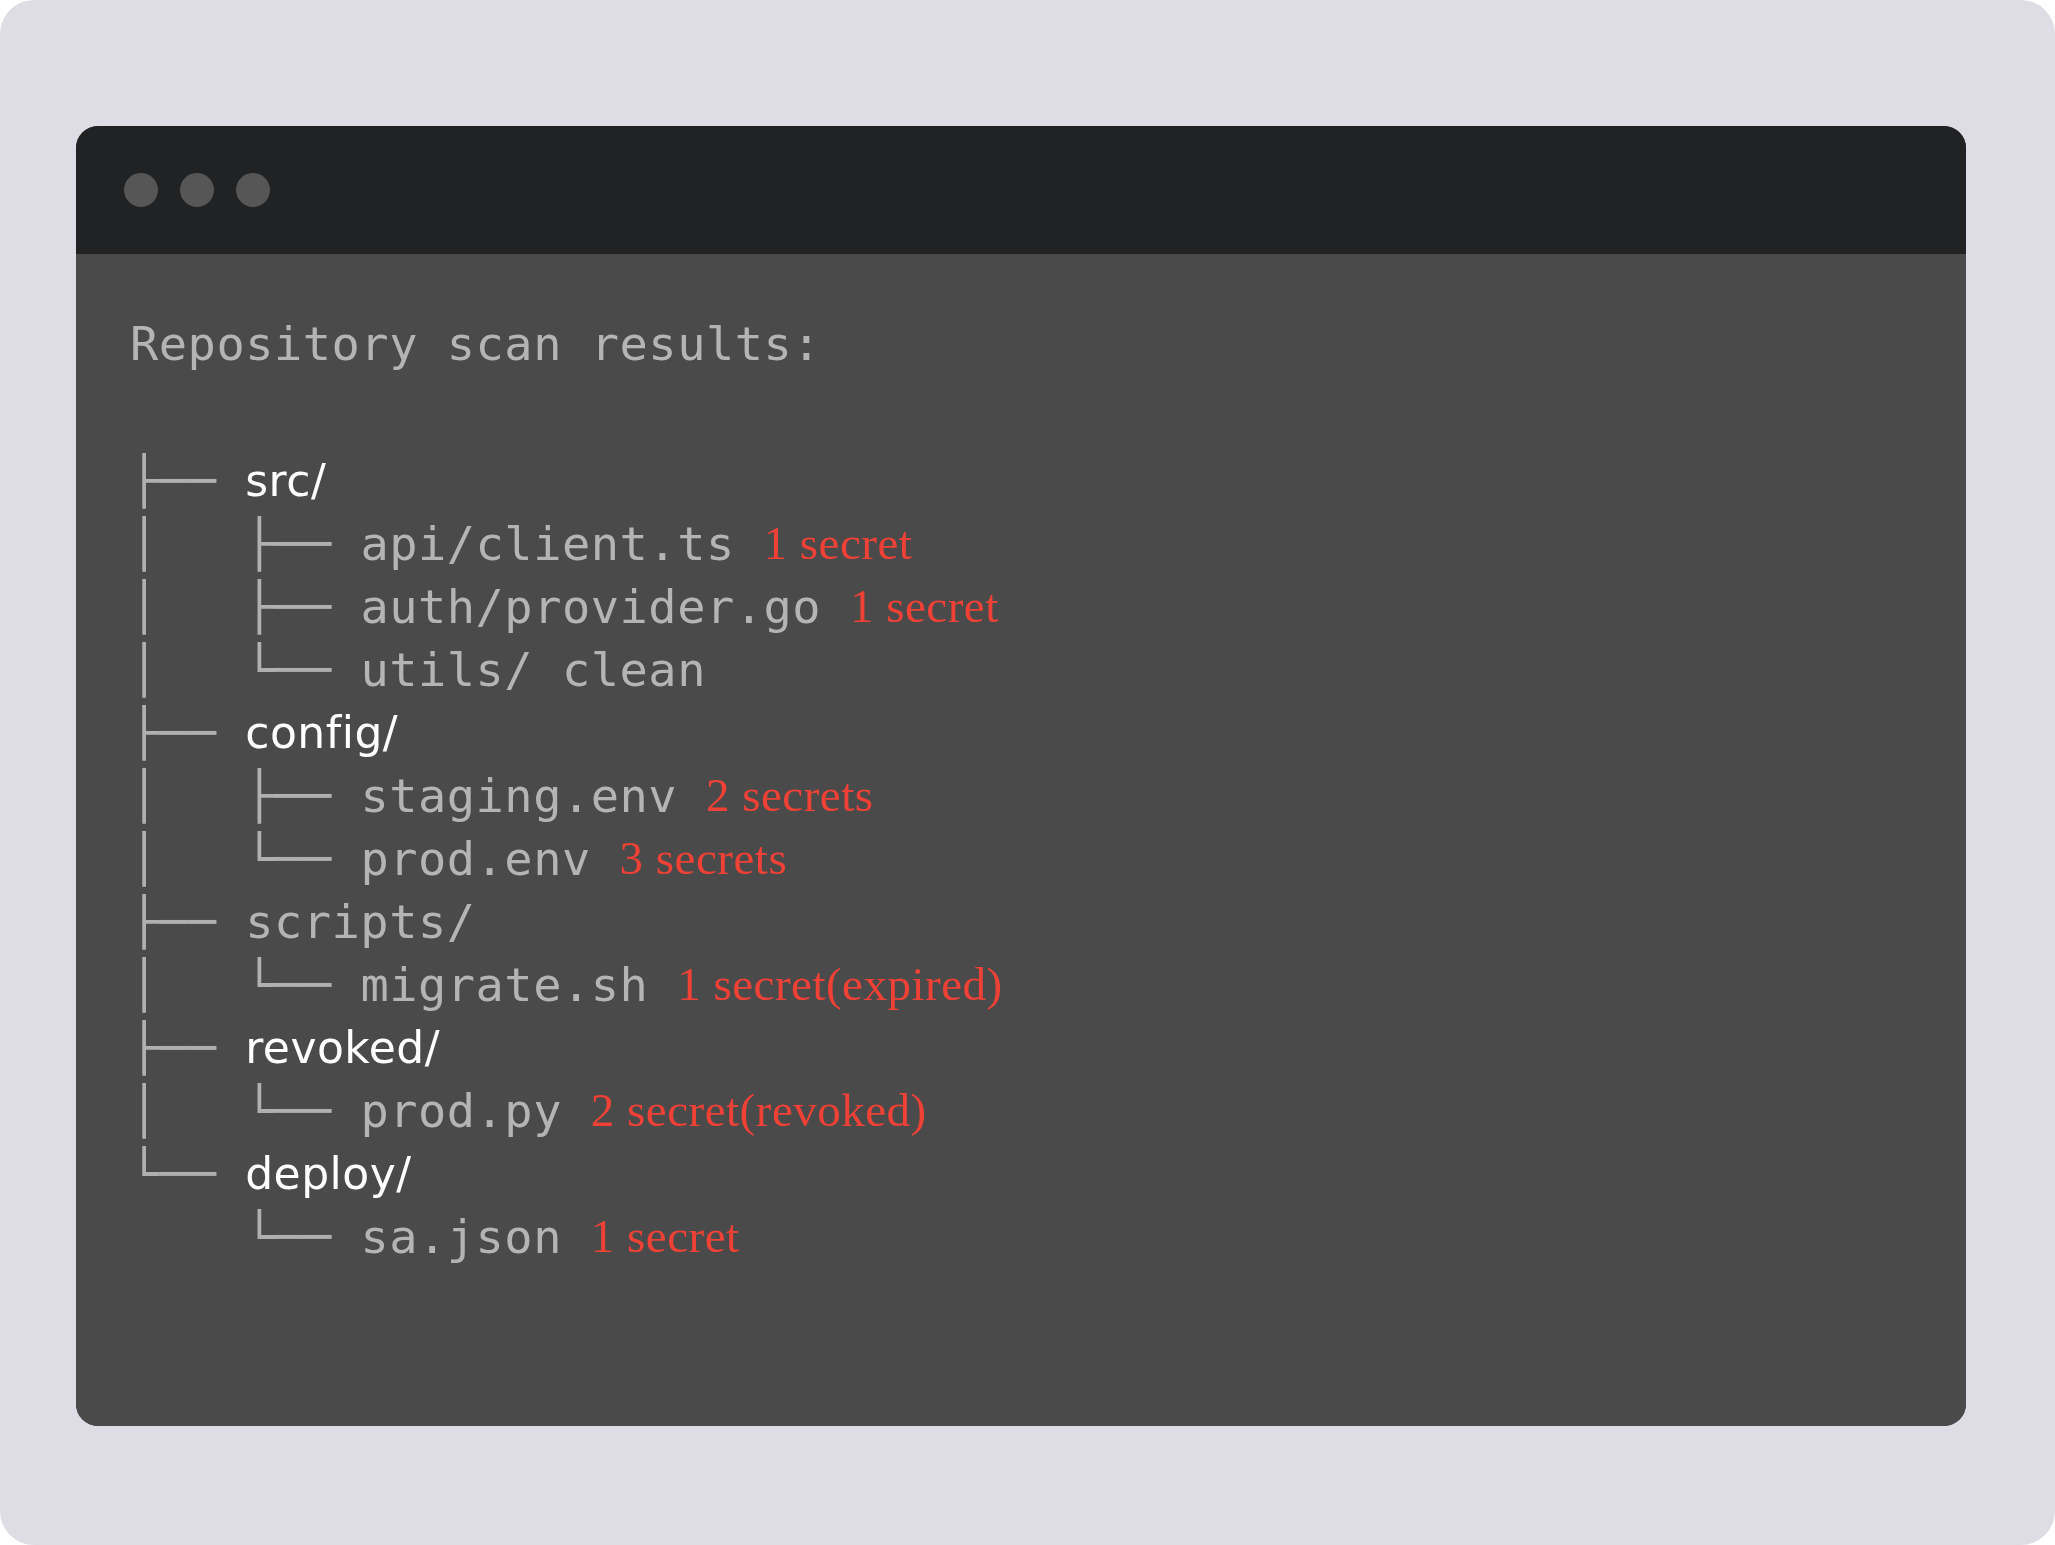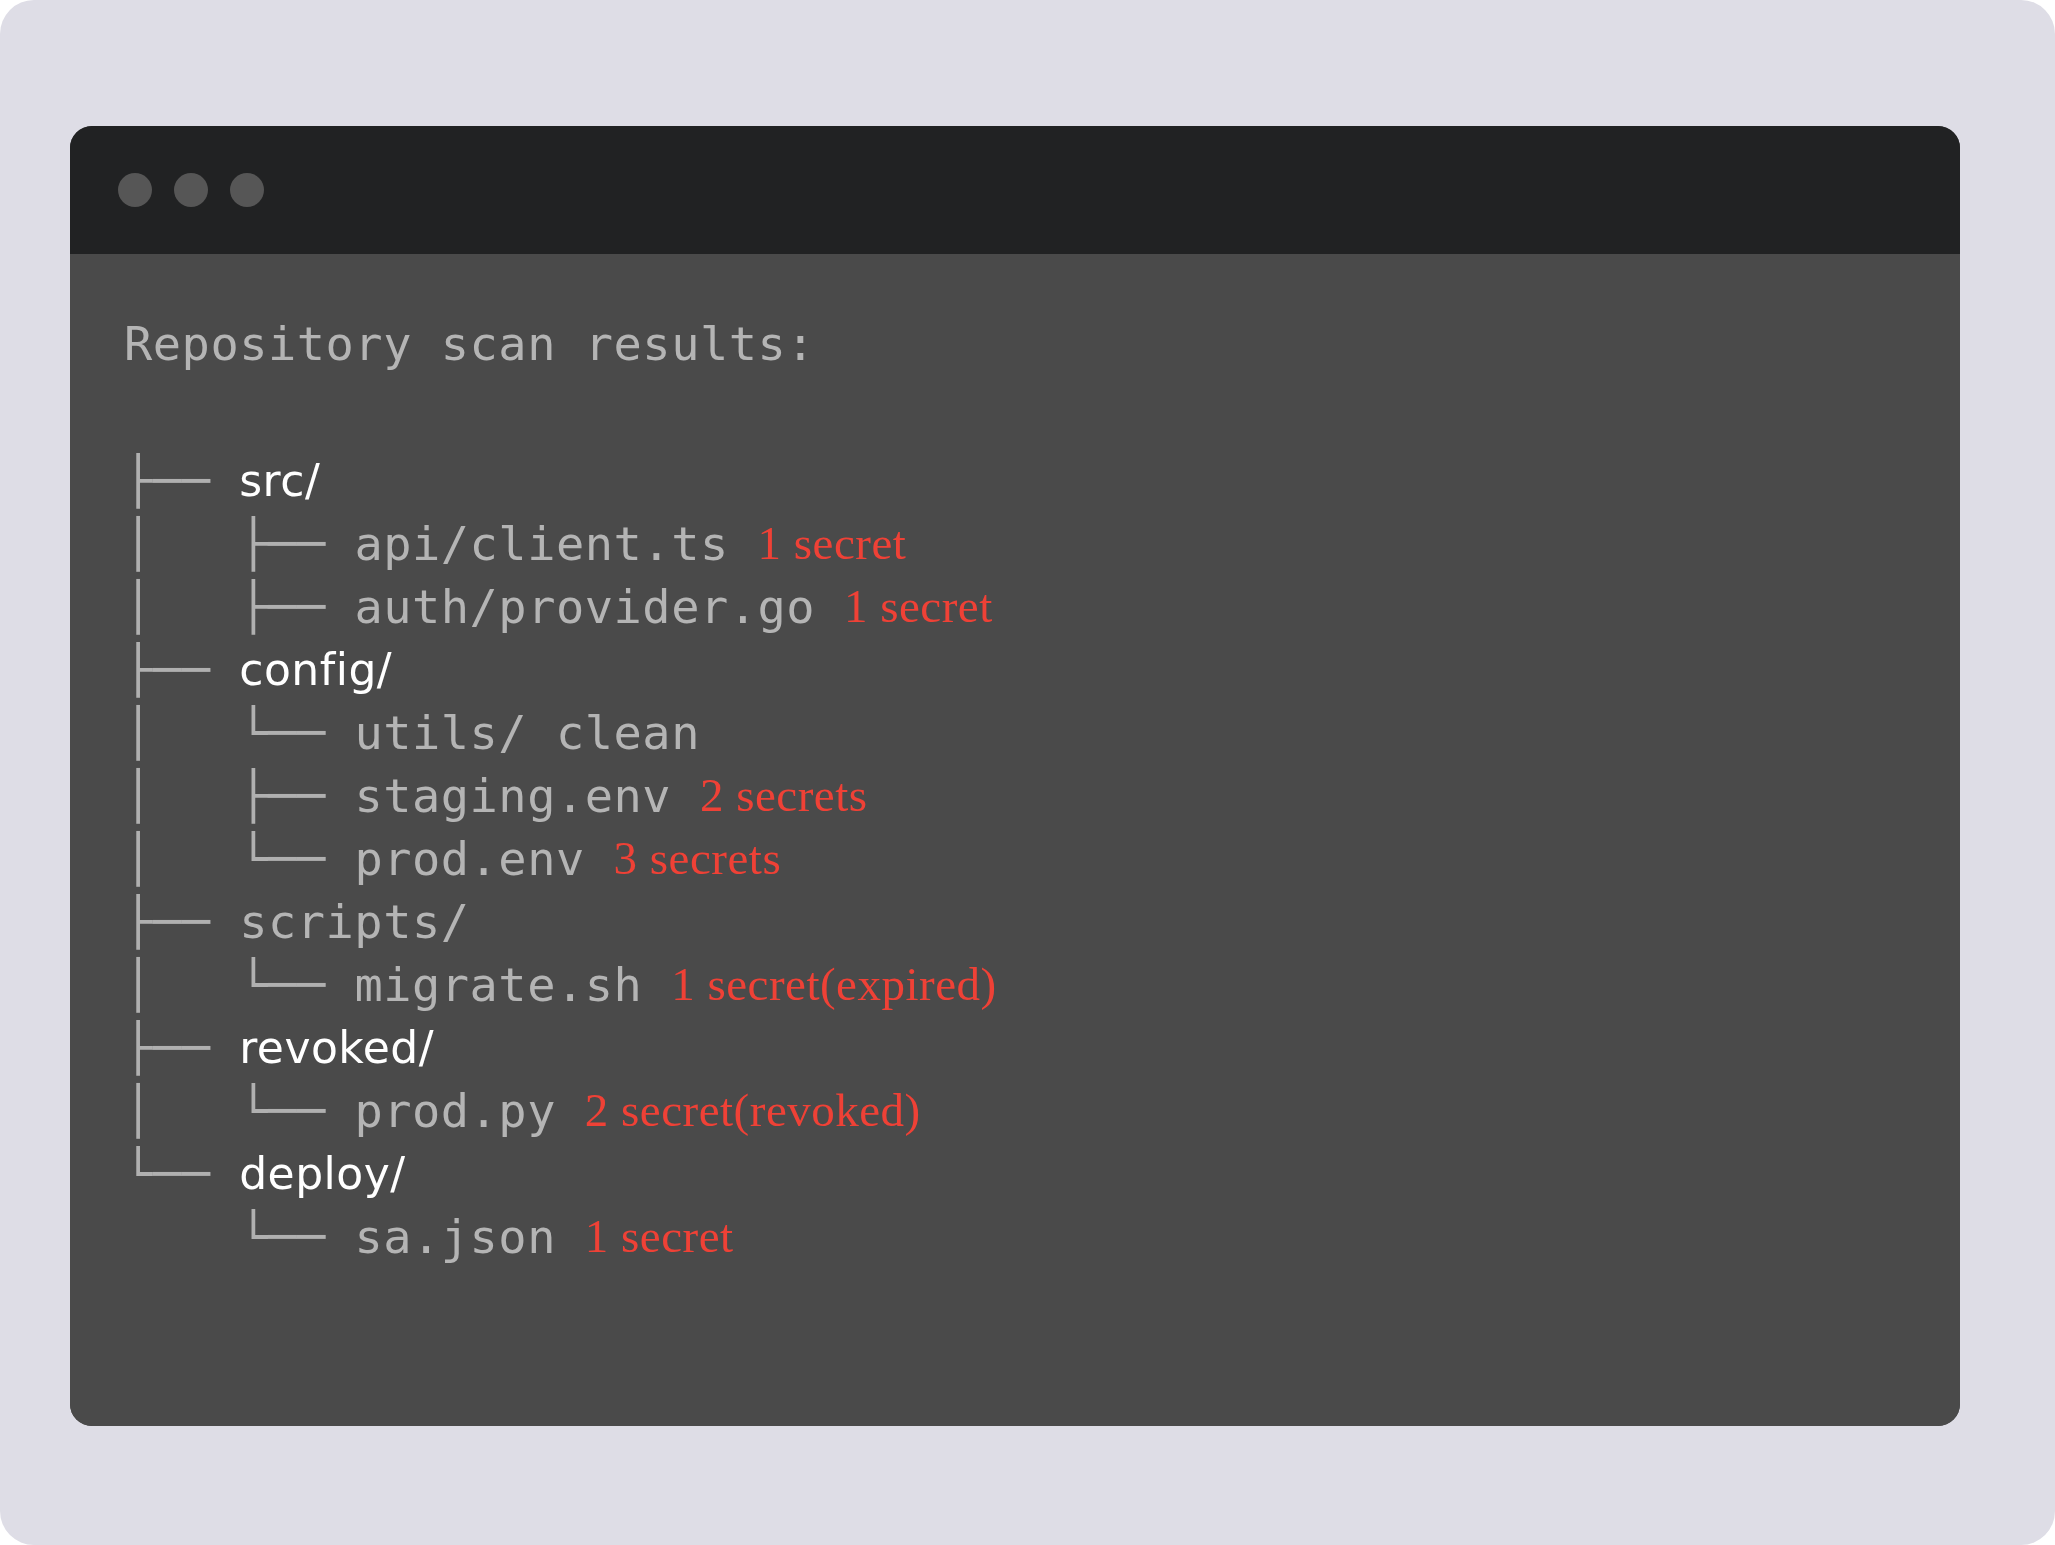--- a/index.html
+++ b/index.html
@@ -13,21 +13,21 @@
     width: 2055px; height: 1545px;
     background: #dedde6;
     border-radius: 34px;
     overflow: hidden;
     font-family: "DejaVu Sans Mono", monospace;
   }
 
   
   #window {
     position: absolute;
-    left: 70px; top: 126px;
+    left: 76px; top: 126px;
     width: 1890px; height: 1300px;
     border-radius: 22px;
     overflow: hidden;
     background: #404040;
     display: flex;
     flex-direction: column;
   }
   #titlebar {
     height: 128px;
     flex: 0 0 128px;
@@ -134,22 +134,22 @@
       <span class="dot"></span>
     </div>
 
     <div id="body">
       <div id="scan-title">Repository scan results:</div>
 
       <div id="tree">
           <div class="row"><span class="branch">├── </span><span class="label name-sans">src/</span></div>
           <div class="row"><span class="branch">│   ├── </span><span class="label name-mono">api/client.ts </span><span class="label count-red">1 secret</span></div>
           <div class="row"><span class="branch">│   ├── </span><span class="label name-mono">auth/provider.go </span><span class="label count-red">1 secret</span></div>
+          <div class="row"><span class="branch">│   └── </span><span class="label name-mono">utils/ </span><span class="label clean-gray">clean</span></div>
           <div class="row"><span class="branch">├── </span><span class="label name-sans">config/</span></div>
-          <div class="row"><span class="branch">│   └── </span><span class="label name-mono">utils/ </span><span class="label clean-gray">clean</span></div>
           <div class="row"><span class="branch">│   ├── </span><span class="label name-mono">staging.env </span><span class="label count-red">2 secrets</span></div>
           <div class="row"><span class="branch">│   └── </span><span class="label name-mono">prod.env </span><span class="label count-red">3 secrets</span></div>
           <div class="row"><span class="branch">├── </span><span class="label name-mono">scripts/</span></div>
           <div class="row"><span class="branch">│   └── </span><span class="label name-mono">migrate.sh </span><span class="label count-red">1 secret(expired)</span></div>
           <div class="row"><span class="branch">├── </span><span class="label name-sans">revoked/</span></div>
           <div class="row"><span class="branch">│   └── </span><span class="label name-mono">prod.py </span><span class="label count-red">2 secret(revoked)</span></div>
           <div class="row"><span class="branch">└── </span><span class="label name-sans">deploy/</span></div>
           <div class="row"><span class="branch">    └── </span><span class="label name-mono">sa.json </span><span class="label count-red">1 secret</span></div>
         </div>
 

